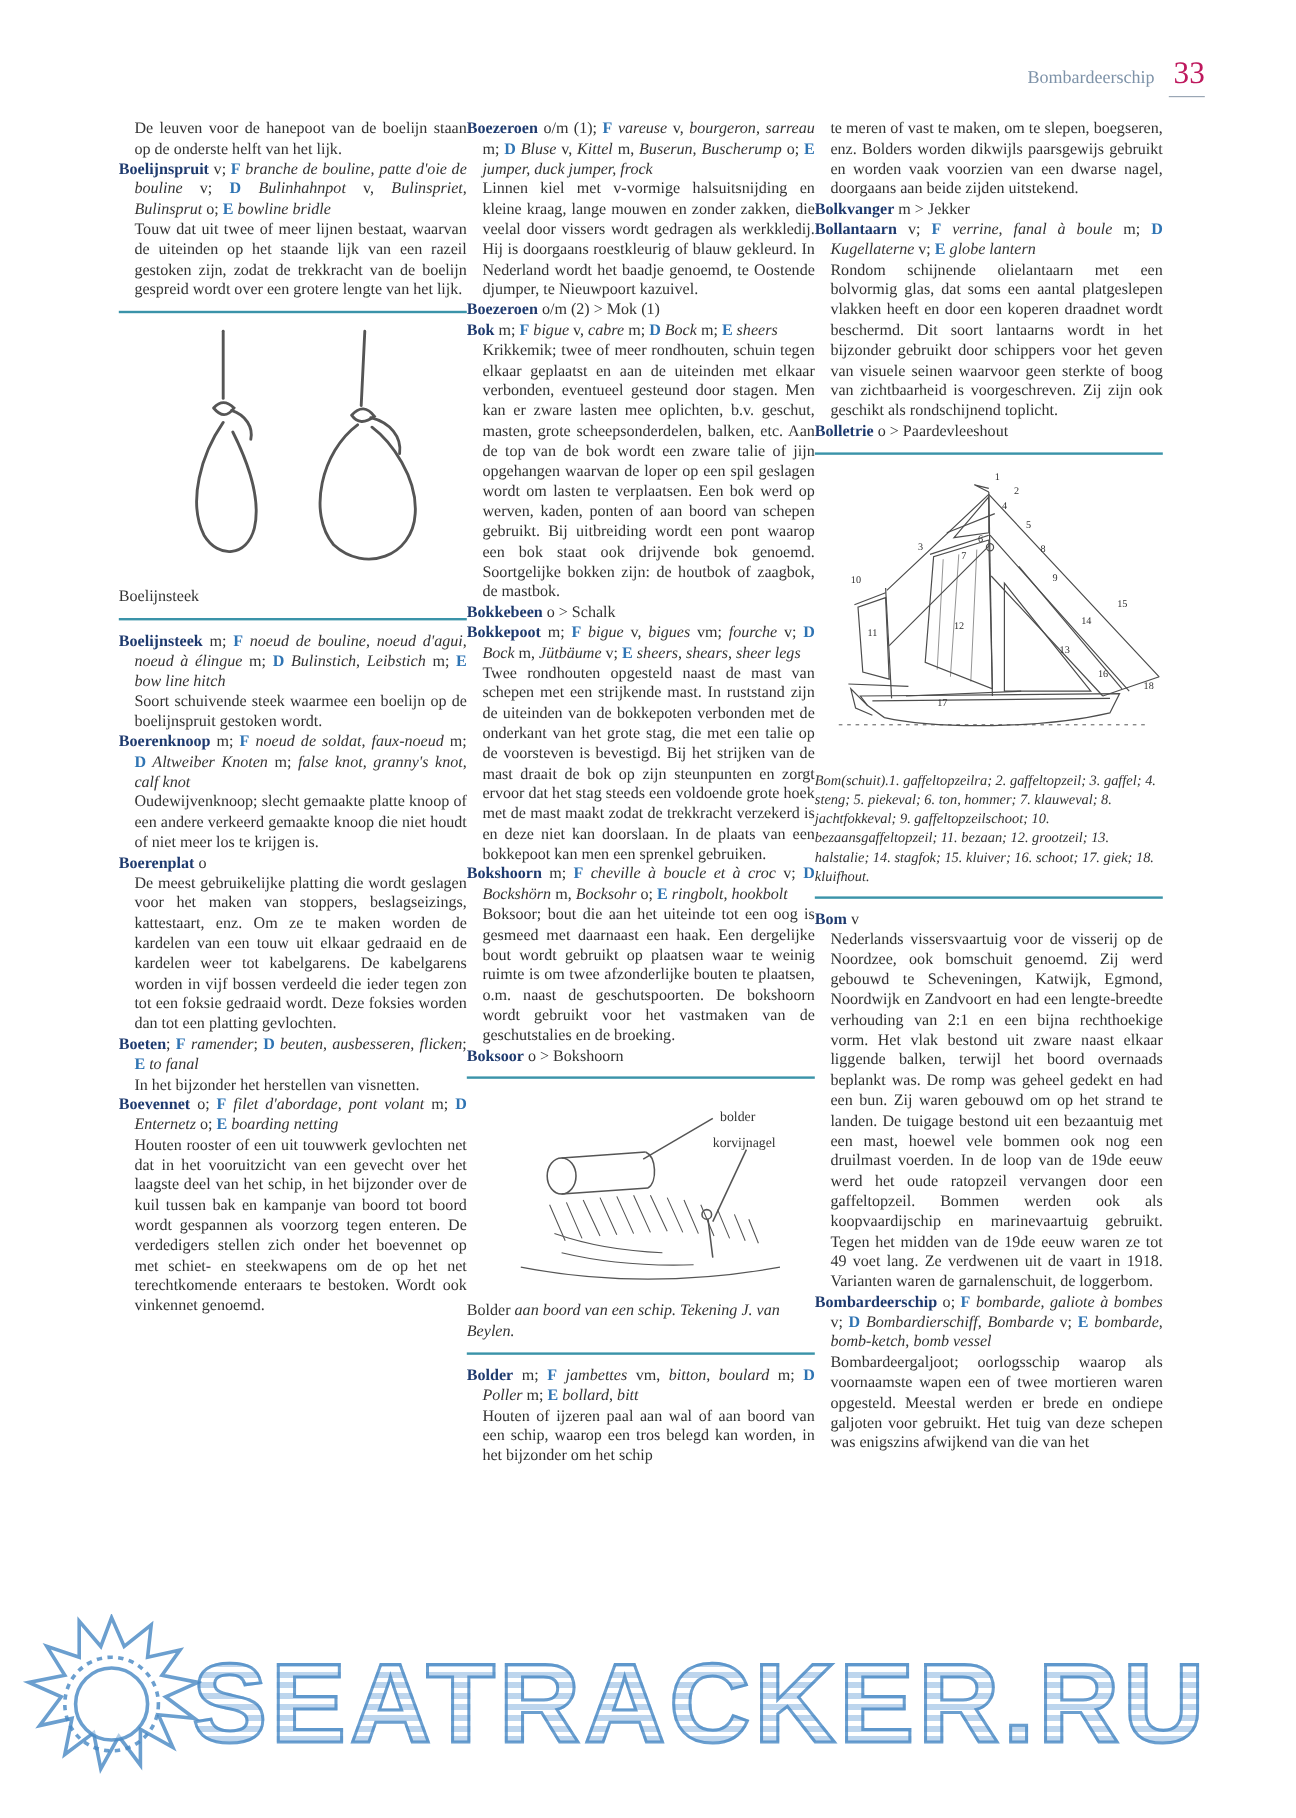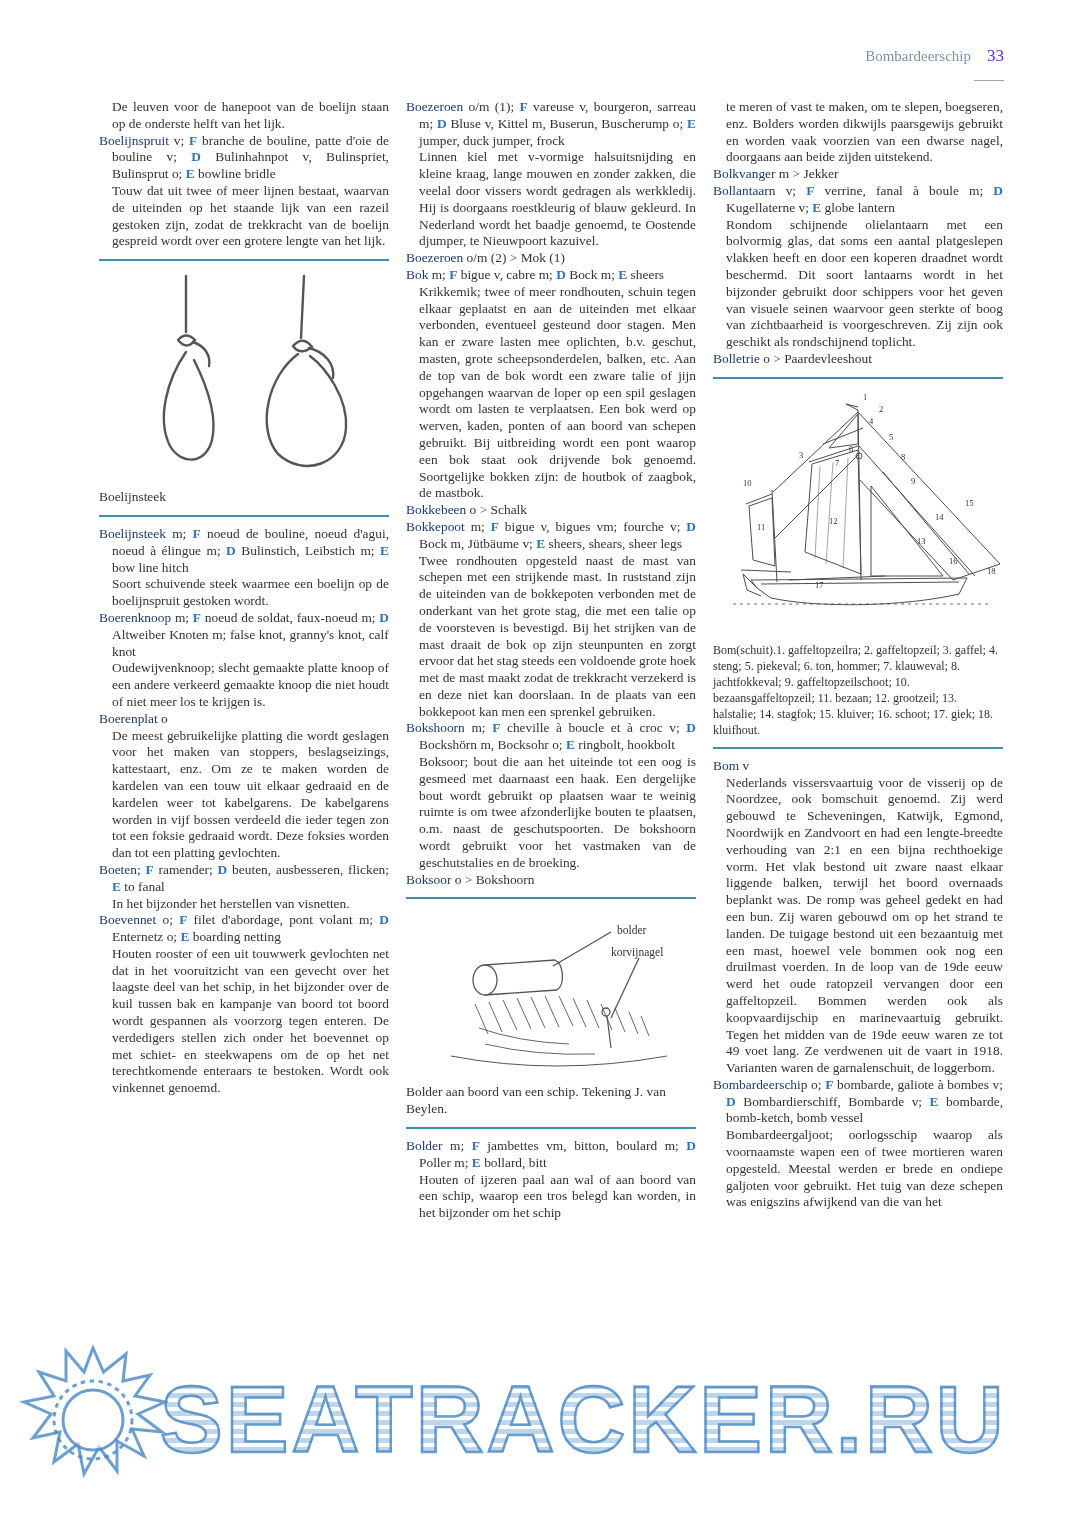--- a/index.html
+++ b/index.html
@@ -1,30 +1,30 @@
 <!DOCTYPE html>
 <html><head>
 <meta charset="utf-8">
 <style>
   html,body{margin:0;padding:0;background:#ffffff;}
   .page{position:relative;width:1080px;height:1515px;background:#fff;overflow:hidden;
         font-family:"Liberation Serif", serif;color:#333;}
   
   .pagehead{position:absolute;top:46px;right:76px;display:flex;align-items:baseline;gap:16px;}
   .ph-title{font-size:15px;color:#7d92a8;}
-  .ph-num{font-size:17px;color:#6d28d9;}
+  .ph-num{font-size:26px;color:#be185d;}
   .ph-rule{position:absolute;top:80px;right:76px;width:30px;border-top:1.5px solid #9aa7b5;}
   
-  .columns{position:absolute;left:99px;top:99px;display:flex;gap:17px;}
+  .columns{position:absolute;left:99px;top:99px;display:flex;}
   .col{width:290px;font-size:13.4px;line-height:16.8px;text-align:justify;}
   .entry{padding-left:13px;}
   .entry .head{text-indent:-13px;}
-  .hw{font-weight:400;color:#1e3a6e;}
+  .hw{font-weight:700;color:#1e3a6e;}
   .lg{font-weight:700;color:#2f74b3;}
-  .it{}
+  .it{font-style:italic;}
   .rule{border-top:2px solid #3a93a9;margin:9px 0;}
   .figwrap svg{display:block;margin:4px auto;}
   .caption{margin:4px 0 6px;text-align:left;}
   .caption.small{font-size:12px;line-height:16px;}
   .fignum{font-size:8.5px;fill:#333;font-family:"Liberation Serif",serif;}
   .figlabel{font-size:11.5px;fill:#333;font-family:"Liberation Serif",serif;}
   
   .watermark{position:absolute;left:18px;bottom:10px;width:1050px;height:170px;display:flex;
              align-items:center;pointer-events:none;z-index:5;}
   .wm-text{font-family:"Liberation Sans", sans-serif;font-weight:700;font-size:94px;letter-spacing:3px;

